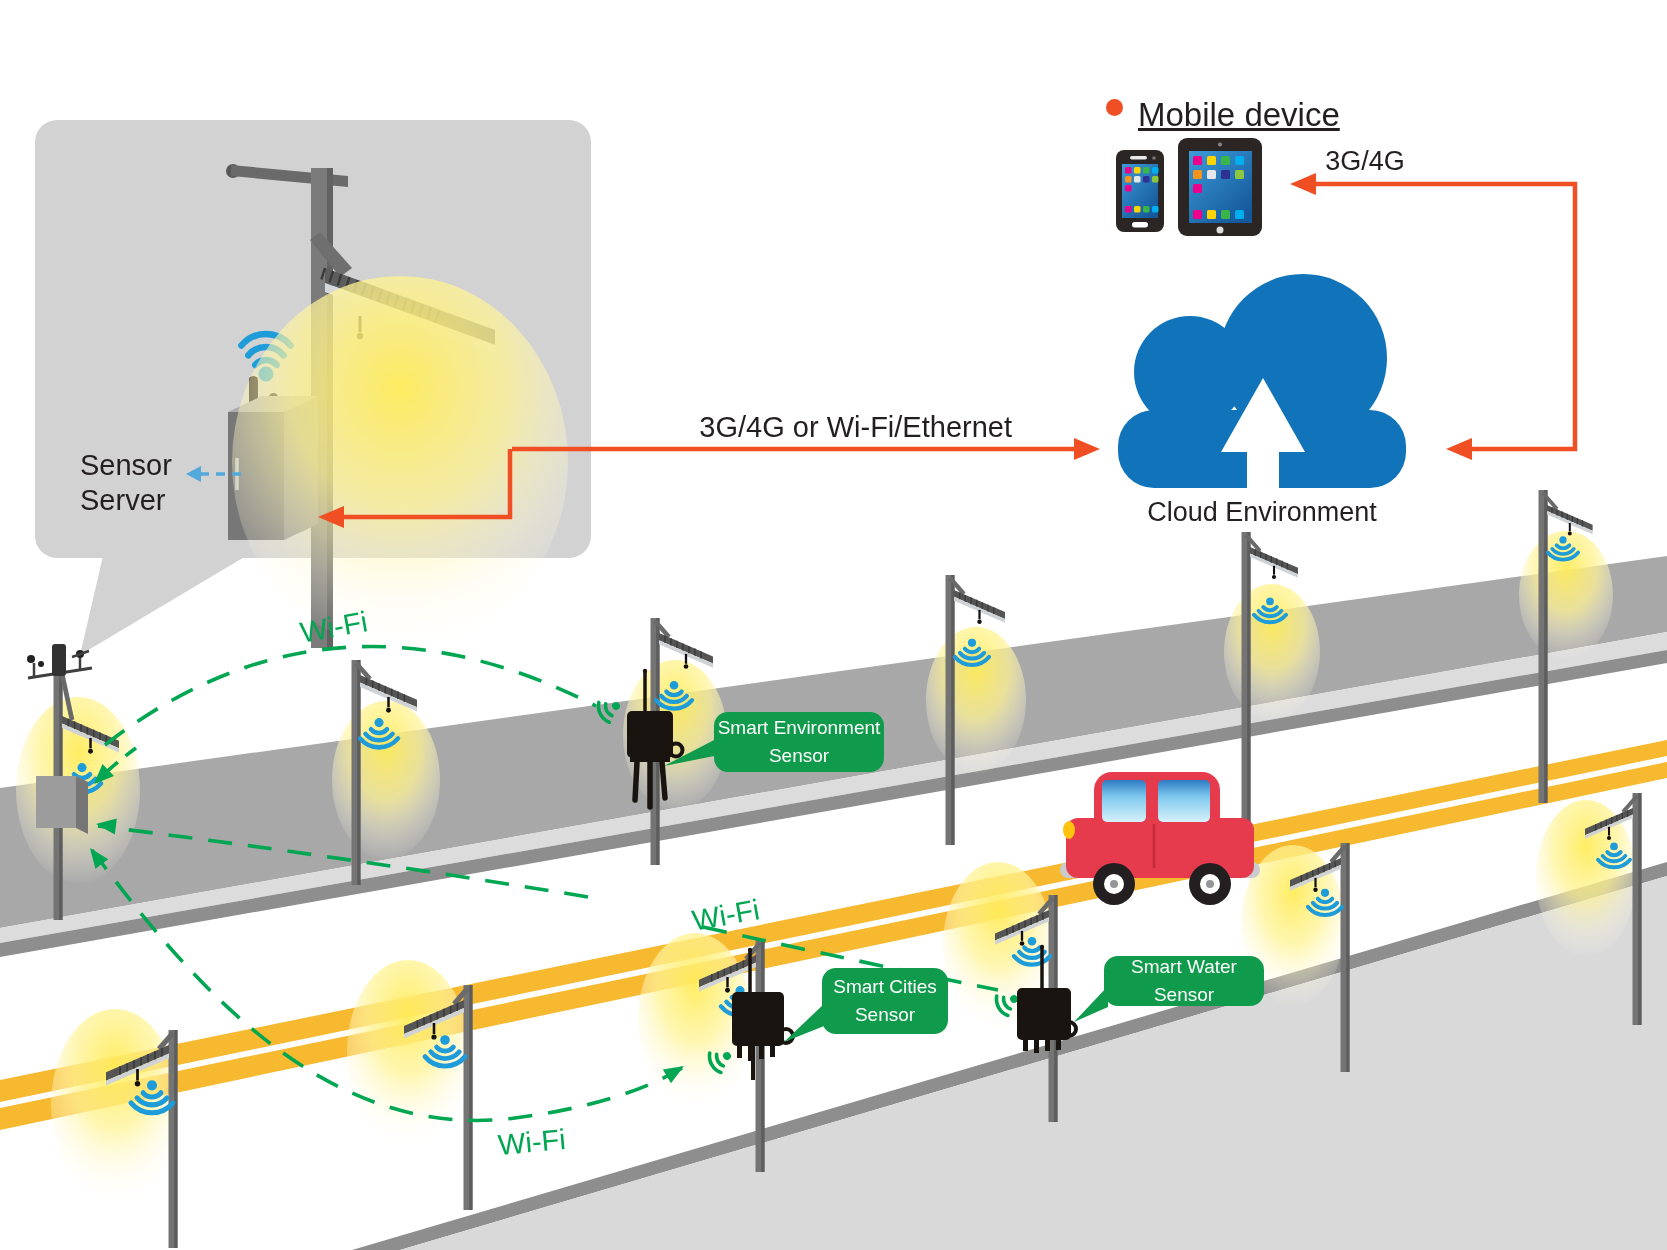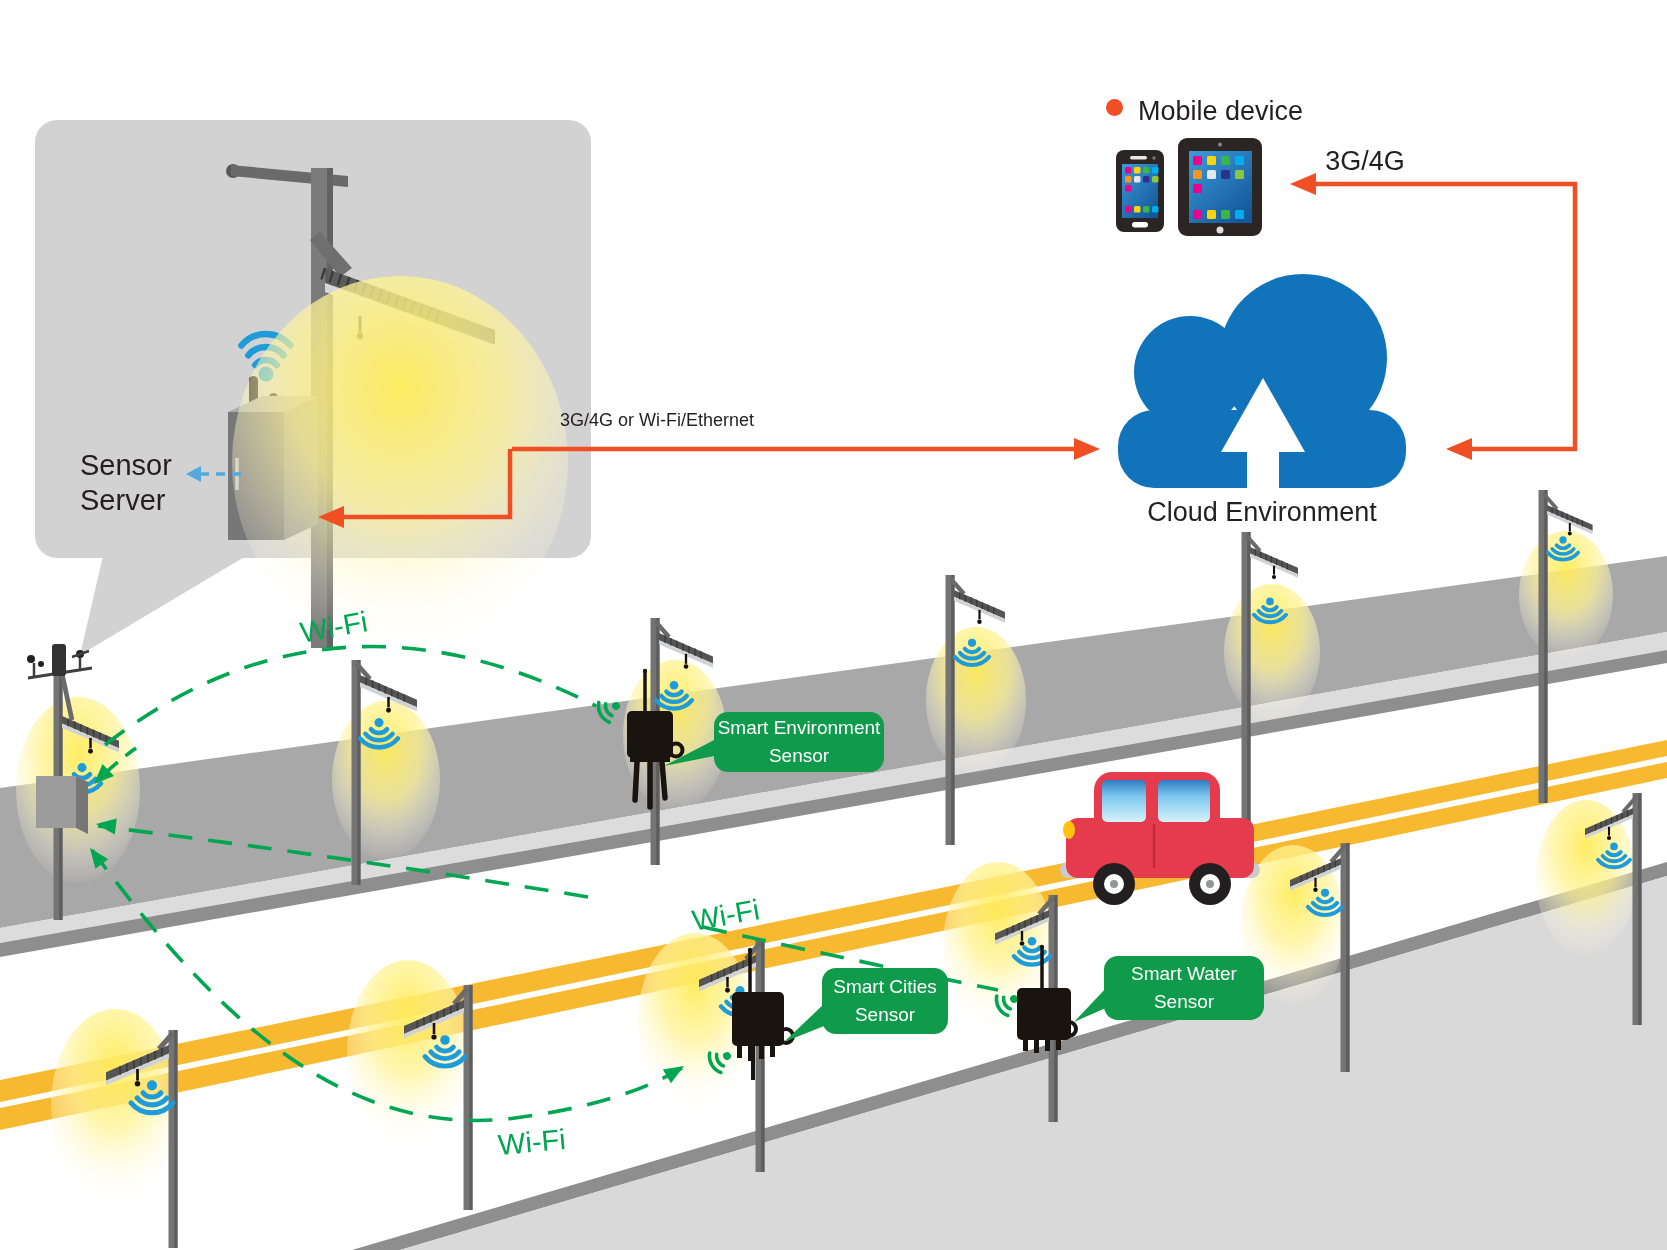--- a/index.html
+++ b/index.html
@@ -459,44 +459,44 @@
           <rect x="1207" y="210" width="9" height="9" rx="1.5" fill="#FFD400"></rect>
           <rect x="1221" y="210" width="9" height="9" rx="1.5" fill="#39B54A"></rect>
           <rect x="1235" y="210" width="9" height="9" rx="1.5" fill="#00AEEF"></rect>
         </g>
   </g>
 </svg>
 
 <div class="lbl dark" style="left:80px;top:448px;width:120px;font-size:29px;line-height:1.2;">Sensor
 Server</div>
 
-<div class="lbl dark" style="left:560px;top:410px;width:480px;text-align:left;font-size:18px;">3G/4G or Wi-Fi/Ethernet</div>
+<div class="lbl dark" style="left:532px;top:410px;width:480px;text-align:right;font-size:29px;">3G/4G or Wi-Fi/Ethernet</div>
 
 <div class="lbl dark" style="left:1112px;top:496px;width:300px;text-align:center;font-size:27px;">Cloud Environment</div>
 
 <div class="bullet" style="left:1106px;top:99px;"></div>
-<div class="lbl dark" style="left:1138px;top:95px;width:240px;font-size:27px;">Mobile device</div>
+<div class="lbl dark" style="left:1138px;top:95px;width:240px;font-size:33px;text-decoration:underline;">Mobile device</div>
 
 <div class="lbl dark" style="left:1300px;top:145px;width:130px;text-align:center;font-size:27px;">3G/4G</div>
 
 <div class="lbl green-lbl" style="left:300px;top:608px;width:90px;transform:rotate(-10deg);">Wi-Fi</div>
 <div class="lbl green-lbl" style="left:692px;top:896px;width:90px;transform:rotate(-10deg);">Wi-Fi</div>
 <div class="lbl green-lbl" style="left:498px;top:1124px;width:90px;transform:rotate(-5deg);">Wi-Fi</div>
 
 <div class="bubble" style="left:714px;top:712px;width:170px;height:60px;">
   <span>Smart Environment
 Sensor</span>
   <span class="tail" style="left:-50px;top:26px;width:54px;height:28px;clip-path:polygon(100% 0%,0% 100%,100% 62%);"></span>
 </div>
 
 <div class="bubble" style="left:822px;top:968px;width:126px;height:66px;">
   <span>Smart Cities
 Sensor</span>
   <span class="tail" style="left:-38px;top:34px;width:42px;height:40px;clip-path:polygon(100% 0%,0% 100%,100% 58%);"></span>
 </div>
 
-<div class="bubble" style="left:1104px;top:956px;width:160px;height:64px;">
+<div class="bubble" style="left:1104px;top:956px;width:160px;height:50px;">
   <span>Smart Water
 Sensor</span>
   <span class="tail" style="left:-30px;top:30px;width:34px;height:36px;clip-path:polygon(100% 0%,0% 100%,100% 58%);"></span>
 </div>
 
 </div>
 
 </body></html>

